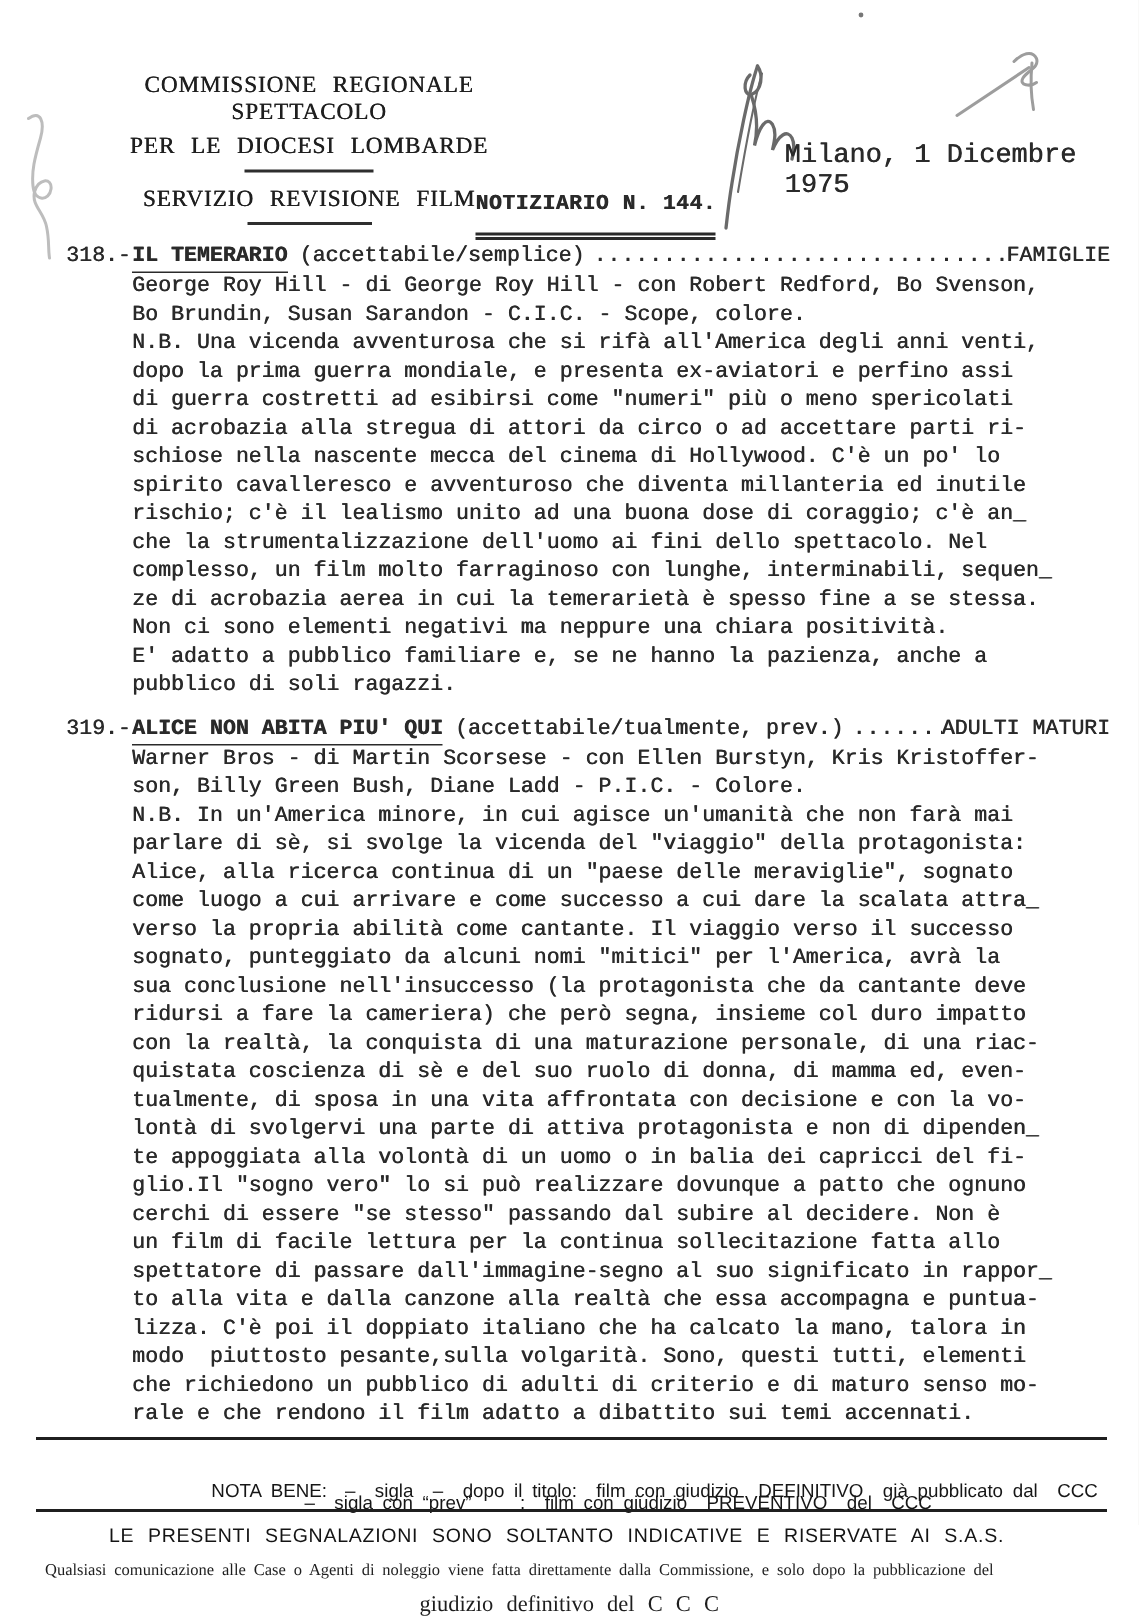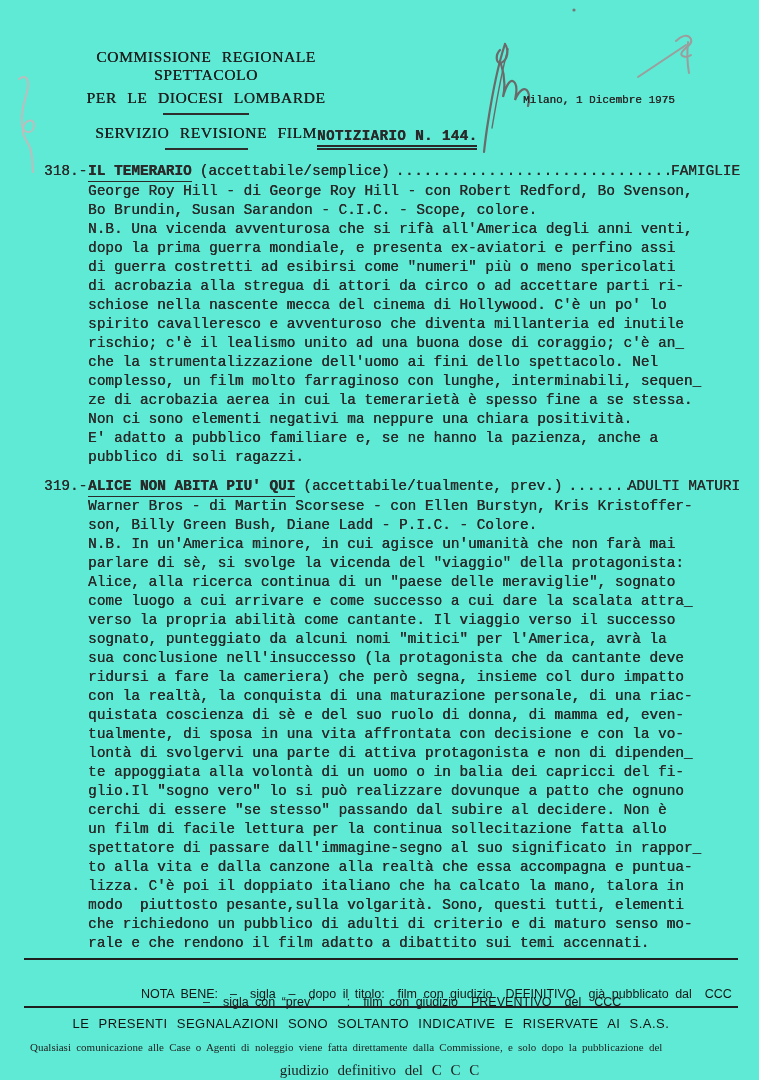--- a/index.html
+++ b/index.html
@@ -1,40 +1,40 @@
 <!DOCTYPE html>
 <html><head>
 <meta charset="utf-8">
 <style>
   html,body{margin:0;padding:0;}
   body{width:759px;height:1080px;background:#e8e7e3;}
   .page{
     position:relative;width:759px;height:1080px;overflow:hidden;
-    background:#5eead4;
+    background:#ffffff;
     font-family:"Liberation Mono",monospace;
     color:#2a2a2a;
   }
   .tw{text-shadow:0.35px 0 0 currentColor;}
 
   
   .letterhead{
     position:absolute;left:58px;top:48px;width:296px;text-align:center;
     font-family:"Liberation Serif",serif;font-size:15.5px;letter-spacing:0.6px;
     word-spacing:6px;color:#1f1f1f;text-shadow:0.3px 0 0 #1f1f1f;
   }
   .letterhead .l2{margin-top:5px;}
   .letterhead .l3{margin-top:9px;}
   .lh-rule{height:2px;background:#2e2e2e;}
   .lh-rule.r1{width:86px;margin:6px auto 0;}
   .lh-rule.r2{width:83px;margin:6px auto 0;}
 
-  .dateline{position:absolute;left:523px;top:94px;font-size:11px;}
+  .dateline{position:absolute;left:523px;top:94px;font-size:18px;}
   .bulletin{
     position:absolute;left:317px;top:128px;font-size:14.2px;font-weight:bold;
-    letter-spacing:0.4px;border-bottom:5px double #2a2a2a;padding-bottom:1px;
+    letter-spacing:0.4px;border-bottom:5px double #2a2a2a;padding-bottom:11px;
   }
 
   
   .entry{position:absolute;left:44px;width:696px;font-size:14.4px;line-height:19px;}
   .entry-318{top:162px;}
   .entry-319{top:477px;}
   .entry-head{display:flex;align-items:baseline;white-space:pre;justify-content:space-between;}
   .num{flex:none;width:44px;}
   .title{flex:none;font-weight:bold;border-bottom:1.6px solid #2a2a2a;}
   .rating{flex:none;margin-left:8px;}

